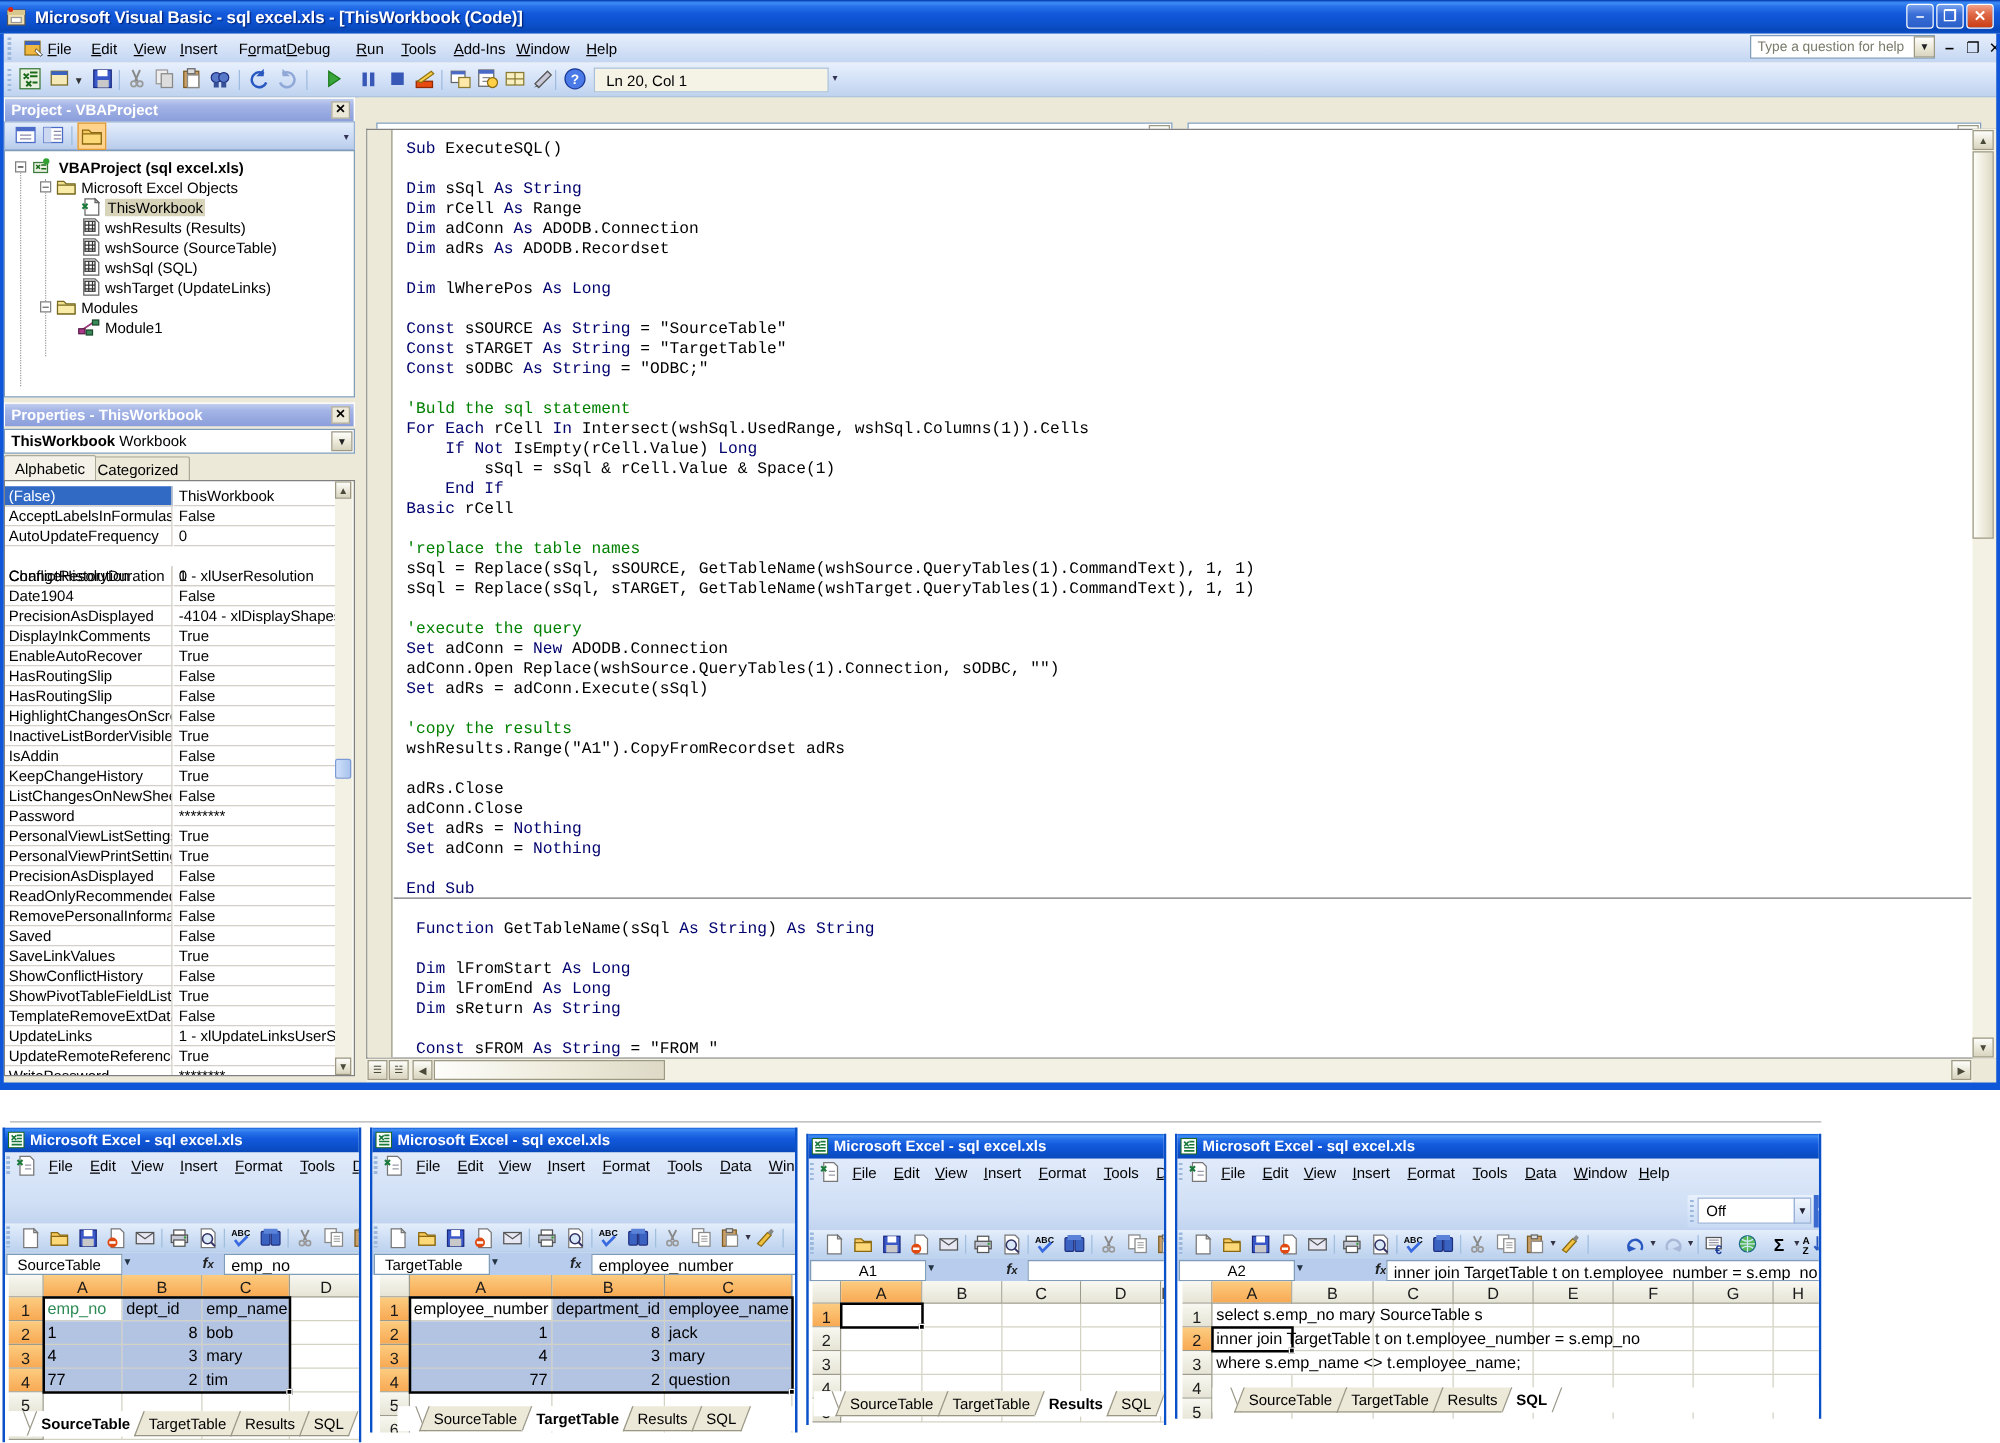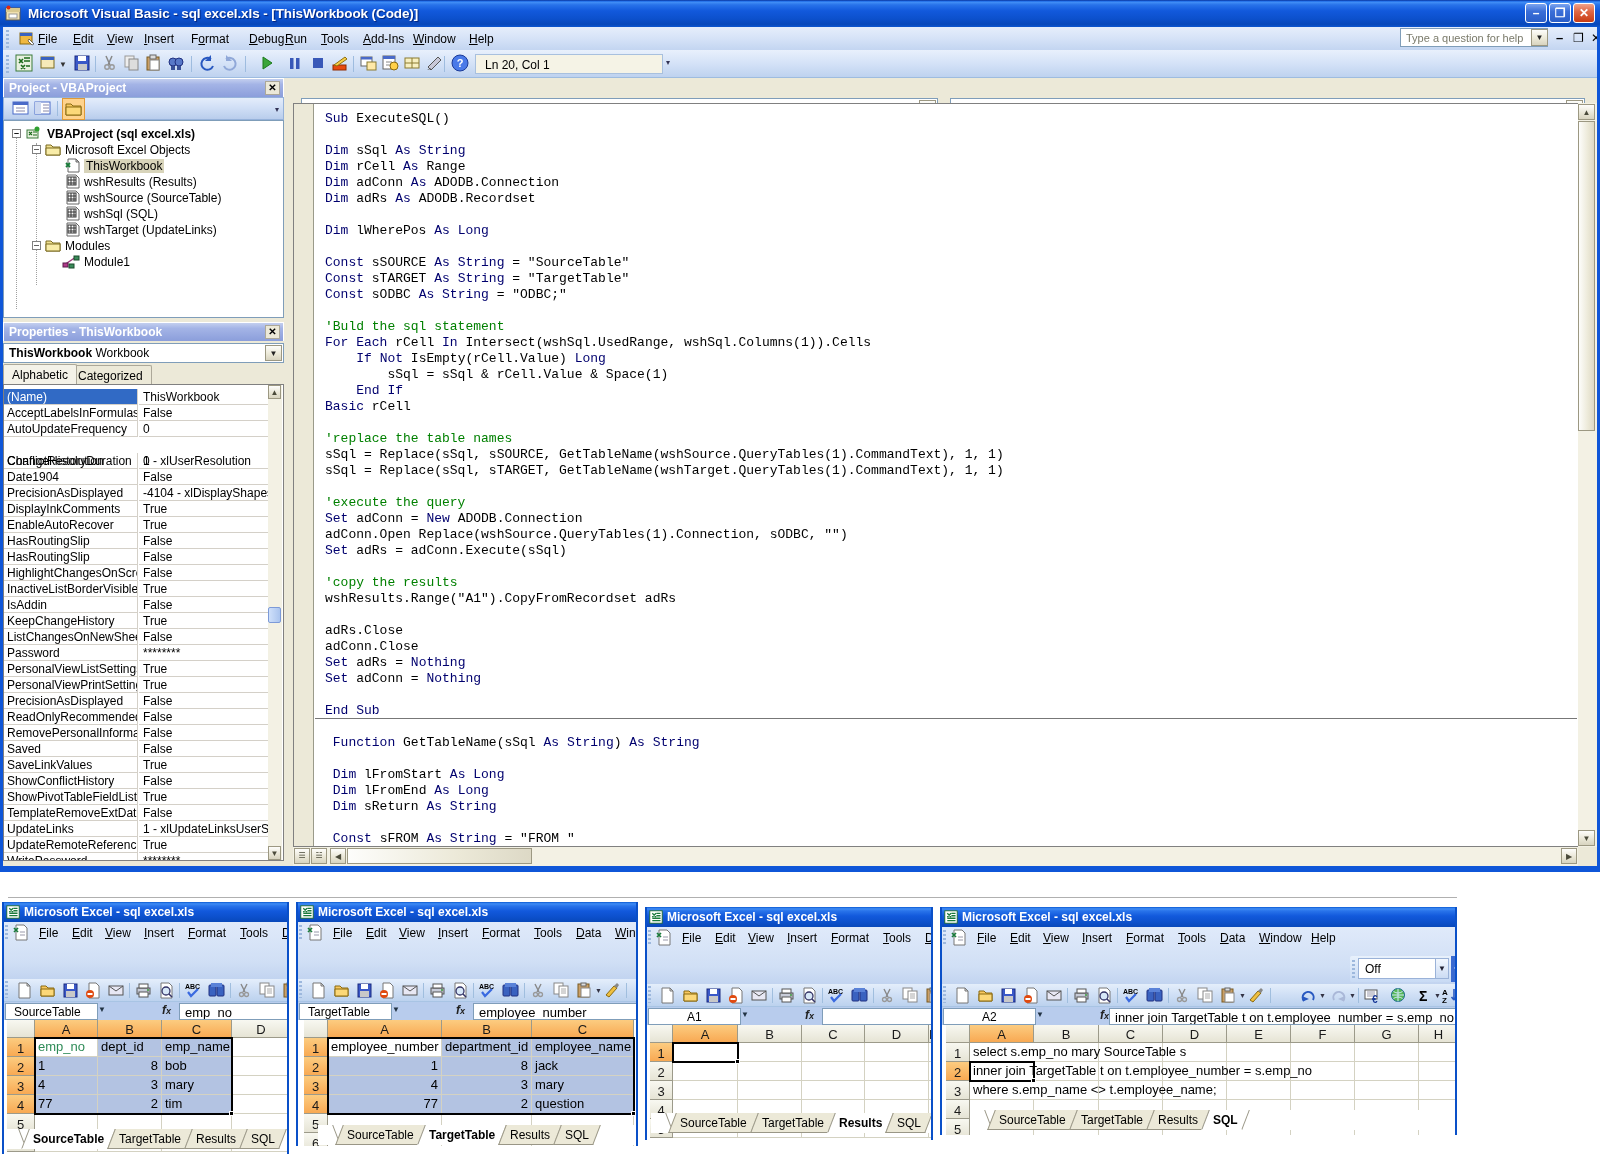--- a/index.html
+++ b/index.html
@@ -110,21 +110,21 @@
   <svg class="abs" style="left:16px;top:3px" width="17" height="17" viewBox="0 0 17 17">
         <rect x="1" y="3" width="12" height="11" fill="#f0b840" stroke="#8a6a10"></rect>
         <rect x="1" y="3" width="12" height="3" fill="#3a62c0"></rect>
         <path d="M10 9 l5 5 l-2 1 l-4-4z" fill="#fff" stroke="#000" stroke-width="0.5"></path>
       </svg>
   <span class="mi" style="left:35px"><u>F</u>ile</span>
   <span class="mi" style="left:70px"><u>E</u>dit</span>
   <span class="mi" style="left:104px"><u>V</u>iew</span>
   <span class="mi" style="left:141px"><u>I</u>nsert</span>
   <span class="mi" style="left:188px">F<u>o</u>rmat</span>
-  <span class="mi" style="left:246px"><u>D</u>ebug</span>
+  <span class="mi" style="left:226px"><u>D</u>ebug</span>
   <span class="mi" style="left:282px"><u>R</u>un</span>
   <span class="mi" style="left:318px"><u>T</u>ools</span>
   <span class="mi" style="left:360px"><u>A</u>dd-Ins</span>
   <span class="mi" style="left:410px"><u>W</u>indow</span>
   <span class="mi" style="left:466px"><u>H</u>elp</span>
   <div class="abs" style="left:1397px;top:1px;width:148px;height:19px;background:#fff;border:1px solid #7f9db9;color:#7a7a6a;font-size:11px;padding:3px 0 0 5px">Type a question for help</div>
   <div class="abs darr" style="left:1528px;top:2px;width:17px;height:17px">▼</div>
   <span class="abs" style="left:1553px;top:3px;font-weight:bold;font-size:13px">–</span>
   <span class="abs" style="left:1570px;top:4px;font-size:12px">❐</span>
   <span class="abs" style="left:1588px;top:4px;font-size:12px">✕</span>
@@ -386,21 +386,21 @@
  </div>
  <div id="hscroll">
   <div class="sbtn" style="left:1px;top:1px;width:16px;height:16px;line-height:14px">☰</div>
   <div class="sbtn" style="left:18px;top:1px;width:16px;height:16px;line-height:14px">☱</div>
   <div class="sbtn" style="left:37px;top:1px;width:16px;height:16px;line-height:15px">◀</div>
   <div class="sthumb abs" style="left:54px;top:1px;width:185px;height:16px"></div>
   <div class="sbtn" style="right:1px;top:1px;width:16px;height:16px;line-height:15px">▶</div>
  </div>
  <div id="pgrid">
 <div class="prow sel" style="top:4px">
-        <span class="pl">(Name)</span>
+        <span class="pl">(False)</span>
         <span class="pv">ThisWorkbook</span>
       </div>
 <div class="prow" style="top:20px">
         <span class="pl">AcceptLabelsInFormulas</span>
         <span class="pv">False</span>
       </div>
 <div class="prow" style="top:36px">
         <span class="pl">AutoUpdateFrequency</span>
         <span class="pv">0</span>
       </div>

